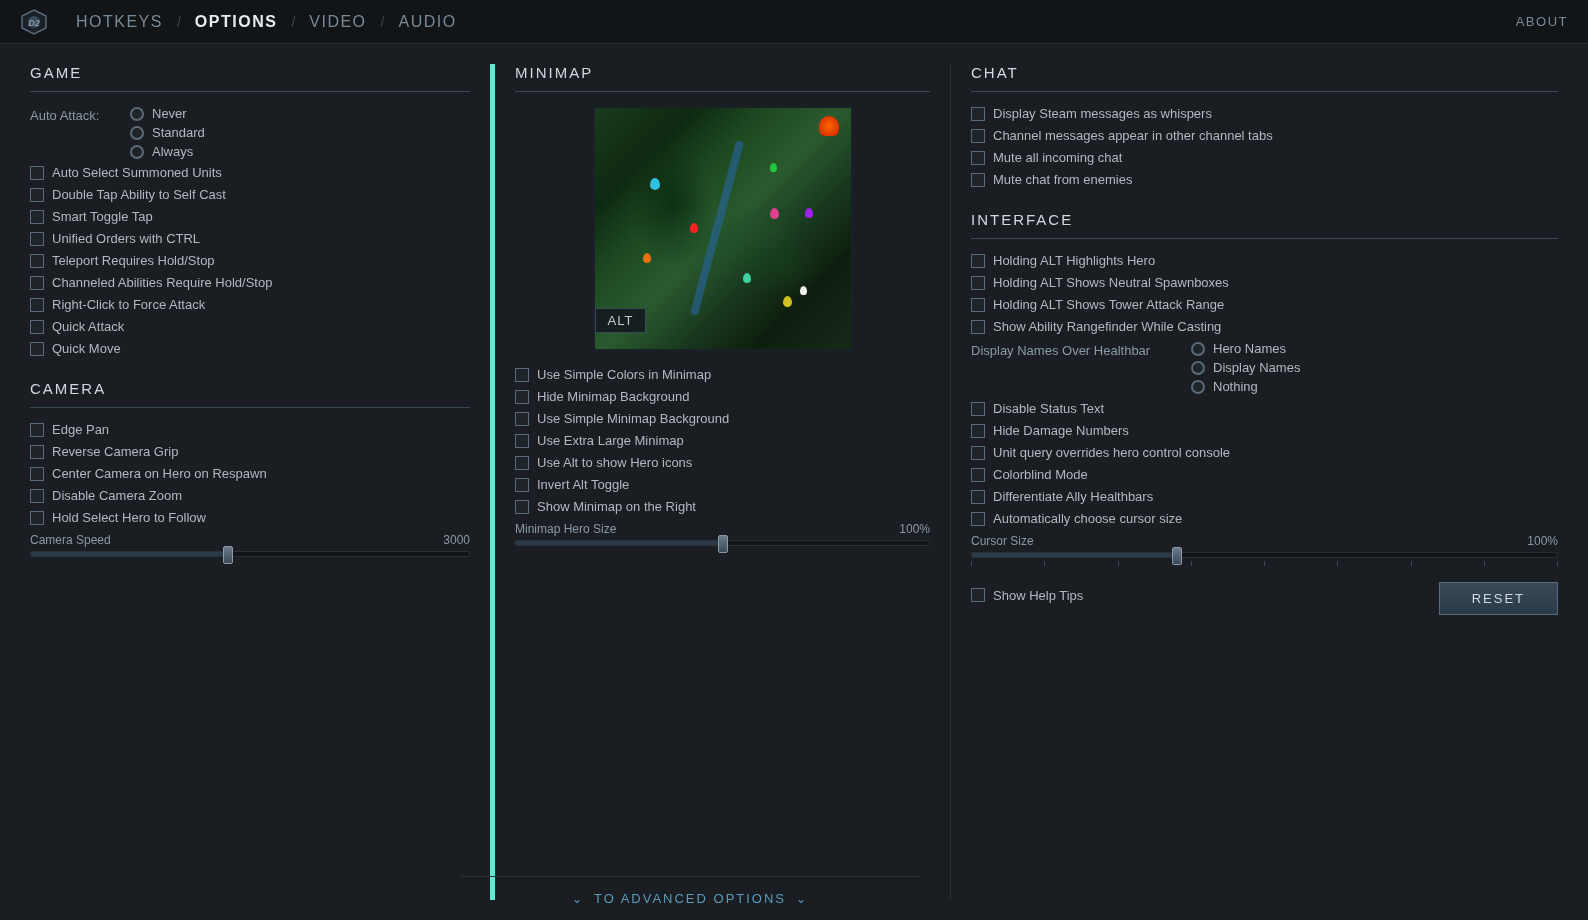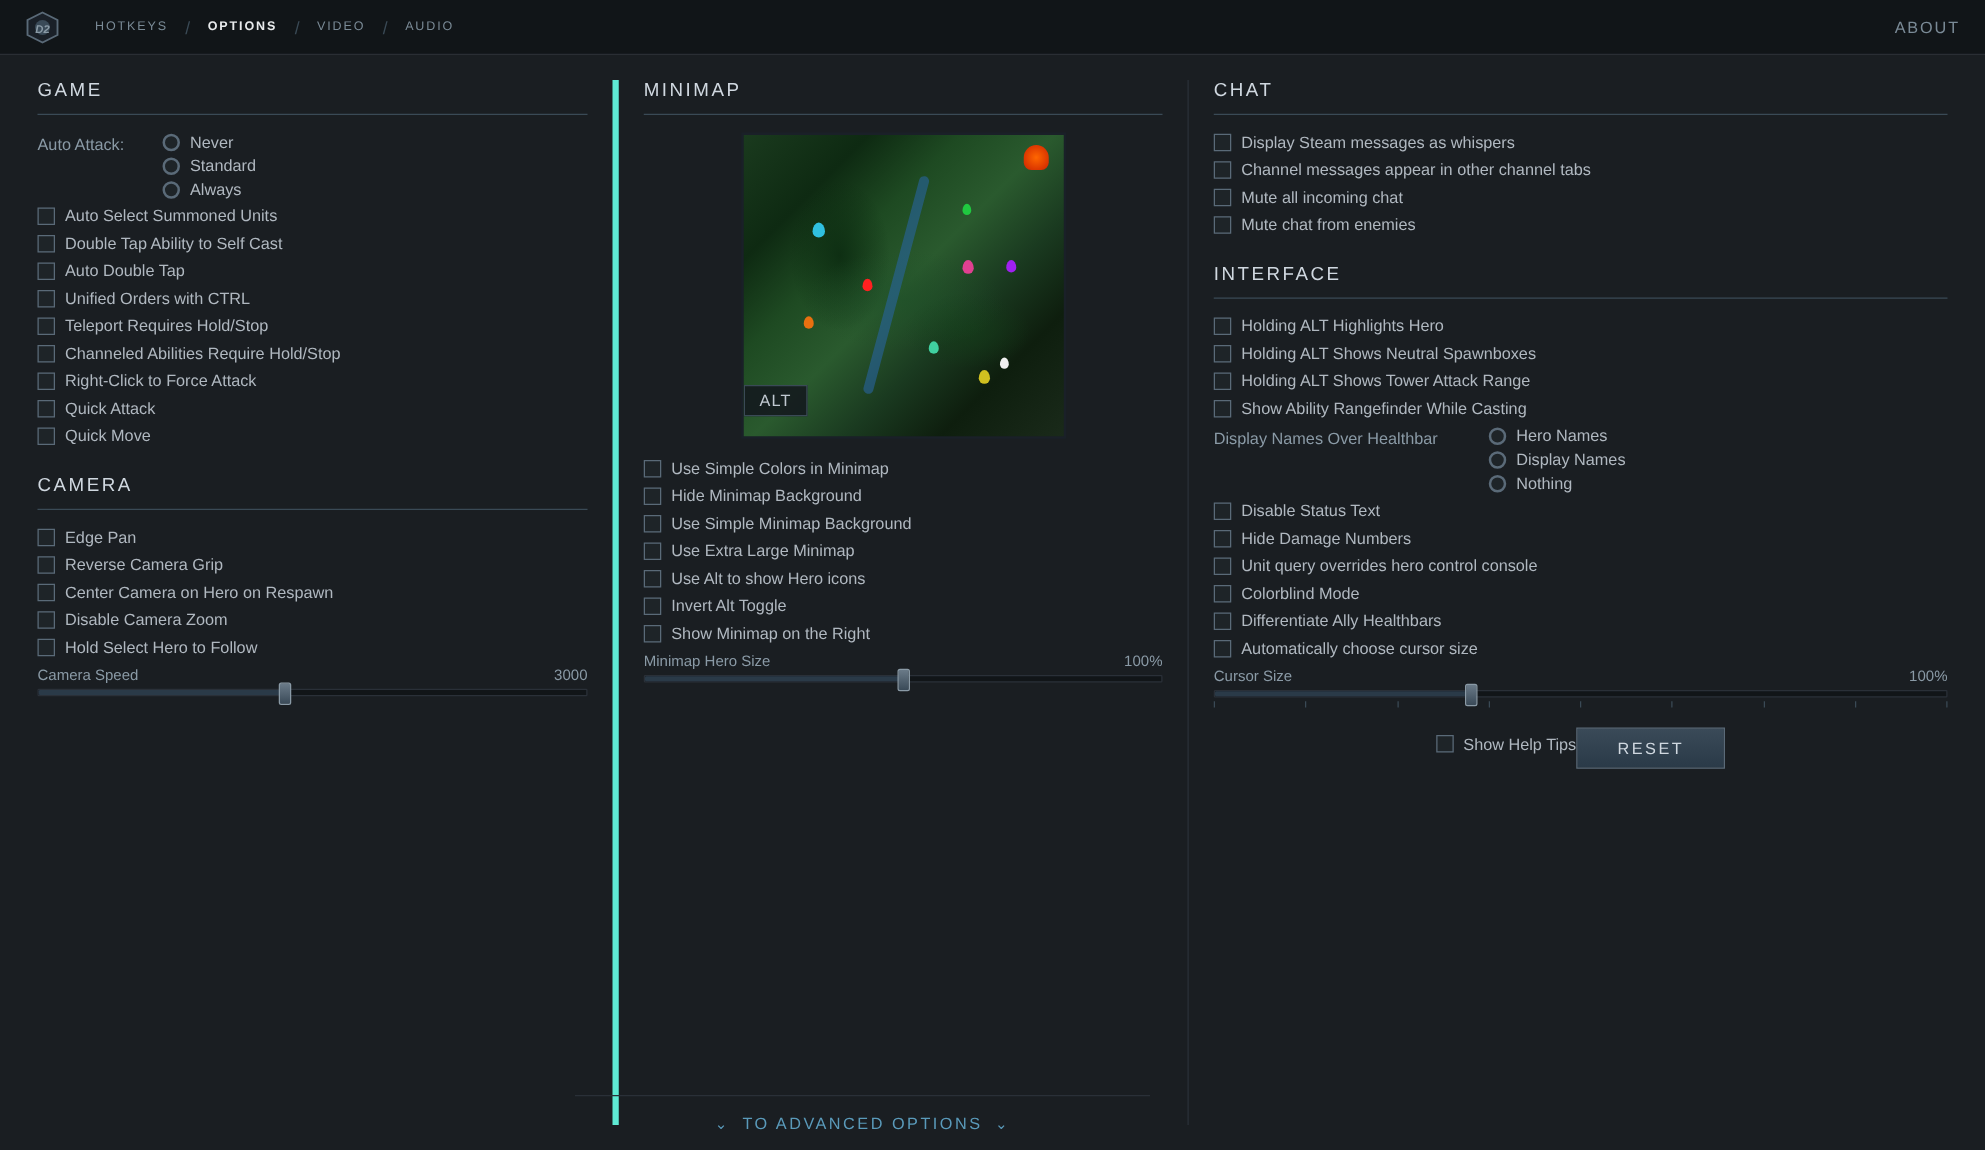--- a/index.html
+++ b/index.html
@@ -30,21 +30,21 @@
     }
     .nav-logo svg { width: 28px; height: 28px; }
     .nav-items {
       display: flex;
       align-items: center;
       gap: 6px;
       flex: 1;
     }
     .nav-item {
       color: #7a8a96;
-      font-size: 10px;
+      font-size: 16px;
       letter-spacing: 1.5px;
       text-transform: uppercase;
       padding: 4px 8px;
       cursor: pointer;
     }
     .nav-item.active {
       color: #e8eaec;
       font-weight: bold;
     }
     .nav-separator {
@@ -296,21 +296,21 @@
       gap: 4px;
     }
 
     
     .cursor-size-section { margin-top: 8px; }
 
     
     .reset-row {
       display: flex;
       align-items: center;
-      justify-content: center;
+      justify-content: space-between;
       margin-top: 16px;
     }
     .reset-button {
       background: linear-gradient(180deg, #3a4a58 0%, #2a3a48 100%);
       border: 1px solid #5a6a78;
       color: #d0d8e0;
       padding: 8px 32px;
       font-size: 13px;
       letter-spacing: 2px;
       text-transform: uppercase;
@@ -399,21 +399,21 @@
             <label class="checkbox-item">
               <div class="checkbox-box"></div>
               <span>Auto Select Summoned Units</span>
             </label>
             <label class="checkbox-item">
               <div class="checkbox-box"></div>
               <span>Double Tap Ability to Self Cast</span>
             </label>
             <label class="checkbox-item">
               <div class="checkbox-box"></div>
-              <span>Auto Double Tap</span>
+              <span>Smart Toggle Tap</span>
             </label>
             <label class="checkbox-item">
               <div class="checkbox-box"></div>
               <span>Unified Orders with CTRL</span>
             </label>
             <label class="checkbox-item">
               <div class="checkbox-box"></div>
               <span>Teleport Requires Hold/Stop</span>
             </label>
             <label class="checkbox-item">

